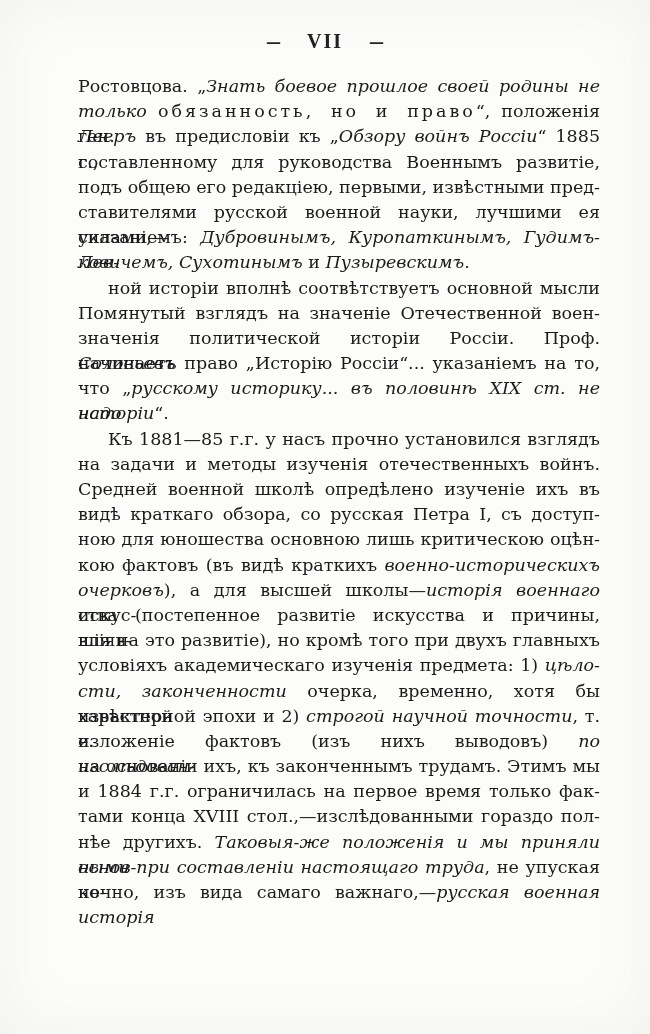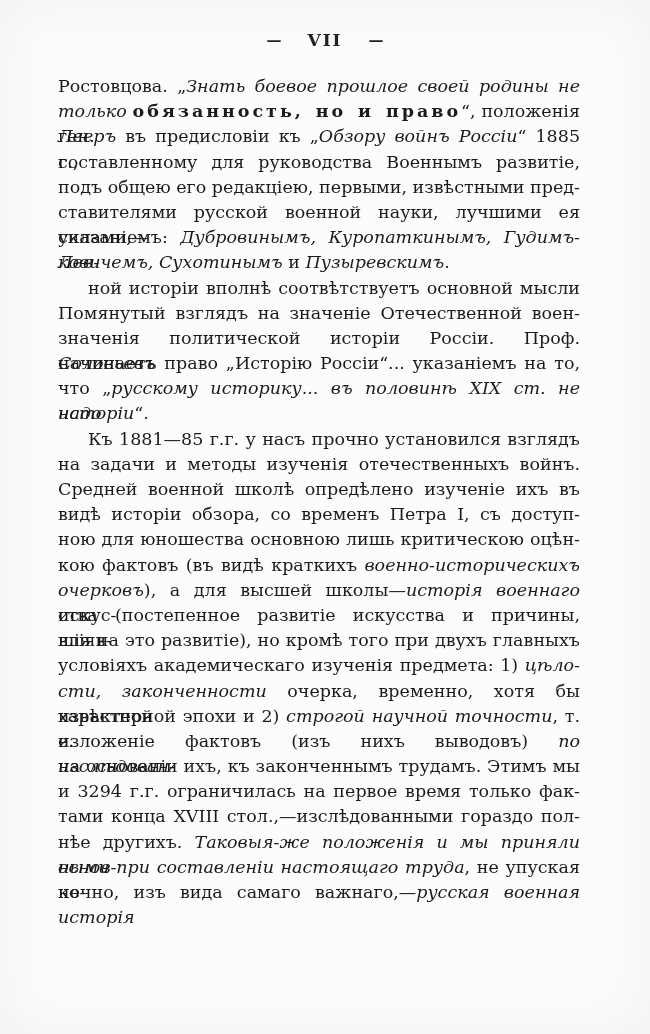--- a/index.html
+++ b/index.html
@@ -38,26 +38,27 @@
     letter-spacing: 2px;
     color: #222;
   }
   .running-header .dash {
     letter-spacing: 0;
     font-weight: bold;
   }
   .running-header .pagenum {
     font-variant: small-caps;
     font-weight: bold;
-    font-size: 17px;
+    font-size: 20px;
+    font-family: Liberation Serif, serif;
   }
   .text-block {
     position: absolute;
     top: 74px;
-    left: 58px;
+    left: 78px;
     width: 522px;
   }
   .para {
     margin: 0;
     padding: 0;
   }
   .line {
     height: 25.2px;
     line-height: 25.2px;
     font-size: 17.5px;
@@ -74,21 +75,20 @@
   }
   .para.indent .line:first-child {
     padding-left: 30px;
   }
   .seg-n { font-style: normal; }
   .seg-i { font-style: italic; }
   .seg-sp {
     font-style: normal;
     letter-spacing: 0.17em;
     word-spacing: 0.15em;
-    font-weight: bold;
   }
 </style>
 </head>
 <body>
 
 <div class="book-page">
   <div class="running-header">
     <span class="dash">—</span>
     <span class="pagenum">VII</span>
     <span class="dash">—</span>
@@ -109,31 +109,31 @@
         <div class="line line-just"><span class="seg-n">Помянутый взглядъ на значеніе Отечественной воен-</span></div>
         <div class="line line-just"><span class="seg-n">значенія политической исторіи Россіи. Проф. </span><span class="seg-i">Соловьевъ</span></div>
         <div class="line line-just"><span class="seg-n">начинаетъ право „Исторію Россіи“... указаніемъ на то,</span></div>
         <div class="line line-just"><span class="seg-n">что „</span><span class="seg-i">русскому историку... въ половинѣ XIX ст. не надо</span></div>
         <div class="line line-left"><span class="seg-i">исторіи</span><span class="seg-n">“.</span></div>
       </div>
       <div class="para indent">
         <div class="line line-just"><span class="seg-n">Къ 1881—85 г.г. у насъ прочно установился взглядъ</span></div>
         <div class="line line-just"><span class="seg-n">на задачи и методы изученія отечественныхъ войнъ.</span></div>
         <div class="line line-just"><span class="seg-n">Средней военной школѣ опредѣлено изученіе ихъ въ</span></div>
-        <div class="line line-just"><span class="seg-n">видѣ исторіи обзора, со временъ Петра I, съ доступ-</span></div>
+        <div class="line line-just"><span class="seg-n">видѣ краткаго обзора, со русская Петра I, съ доступ-</span></div>
         <div class="line line-just"><span class="seg-n">ною для юношества основною лишь критическою оцѣн-</span></div>
         <div class="line line-just"><span class="seg-n">кою фактовъ (въ видѣ краткихъ </span><span class="seg-i">военно-историческихъ</span></div>
         <div class="line line-just"><span class="seg-i">очерковъ</span><span class="seg-n">), а для высшей школы—</span><span class="seg-i">исторія военнаго</span><span class="seg-n"> искус-</span></div>
         <div class="line line-just"><span class="seg-n">ства (постепенное развитіе искусства и причины, вліяв-</span></div>
         <div class="line line-just"><span class="seg-n">шія на это развитіе), но кромѣ того при двухъ главныхъ</span></div>
         <div class="line line-just"><span class="seg-n">условіяхъ академическаго изученія предмета: 1) </span><span class="seg-i">цѣло-</span></div>
         <div class="line line-just"><span class="seg-i">сти, законченности</span><span class="seg-n"> очерка, временно, хотя бы извѣстной</span></div>
         <div class="line line-just"><span class="seg-n">характерной эпохи и 2) </span><span class="seg-i">строгой научной точности</span><span class="seg-n">, т. е.</span></div>
         <div class="line line-just"><span class="seg-n">изложеніе фактовъ (изъ нихъ выводовъ) </span><span class="seg-i">по изслѣдован-</span></div>
         <div class="line line-just"><span class="seg-n">на основаніи ихъ, къ законченнымъ трудамъ. Этимъ мы</span></div>
-        <div class="line line-just"><span class="seg-n">и 3294 г.г. ограничилась на первое время только фак-</span></div>
+        <div class="line line-just"><span class="seg-n">и 1884 г.г. ограничилась на первое время только фак-</span></div>
         <div class="line line-just"><span class="seg-n">тами конца XVIII стол.,—изслѣдованными гораздо пол-</span></div>
         <div class="line line-just"><span class="seg-n">нѣе другихъ. </span><span class="seg-i">Таковыя-же положенія и мы приняли основ-</span></div>
         <div class="line line-just"><span class="seg-i">ными при составленіи настоящаго труда</span><span class="seg-n">, не упуская ко-</span></div>
         <div class="line line-just"><span class="seg-n">нечно, изъ вида самаго важнаго,—</span><span class="seg-i">русская военная исторія</span></div>
       </div>
     </div>
 </div>
 
 </body></html>

